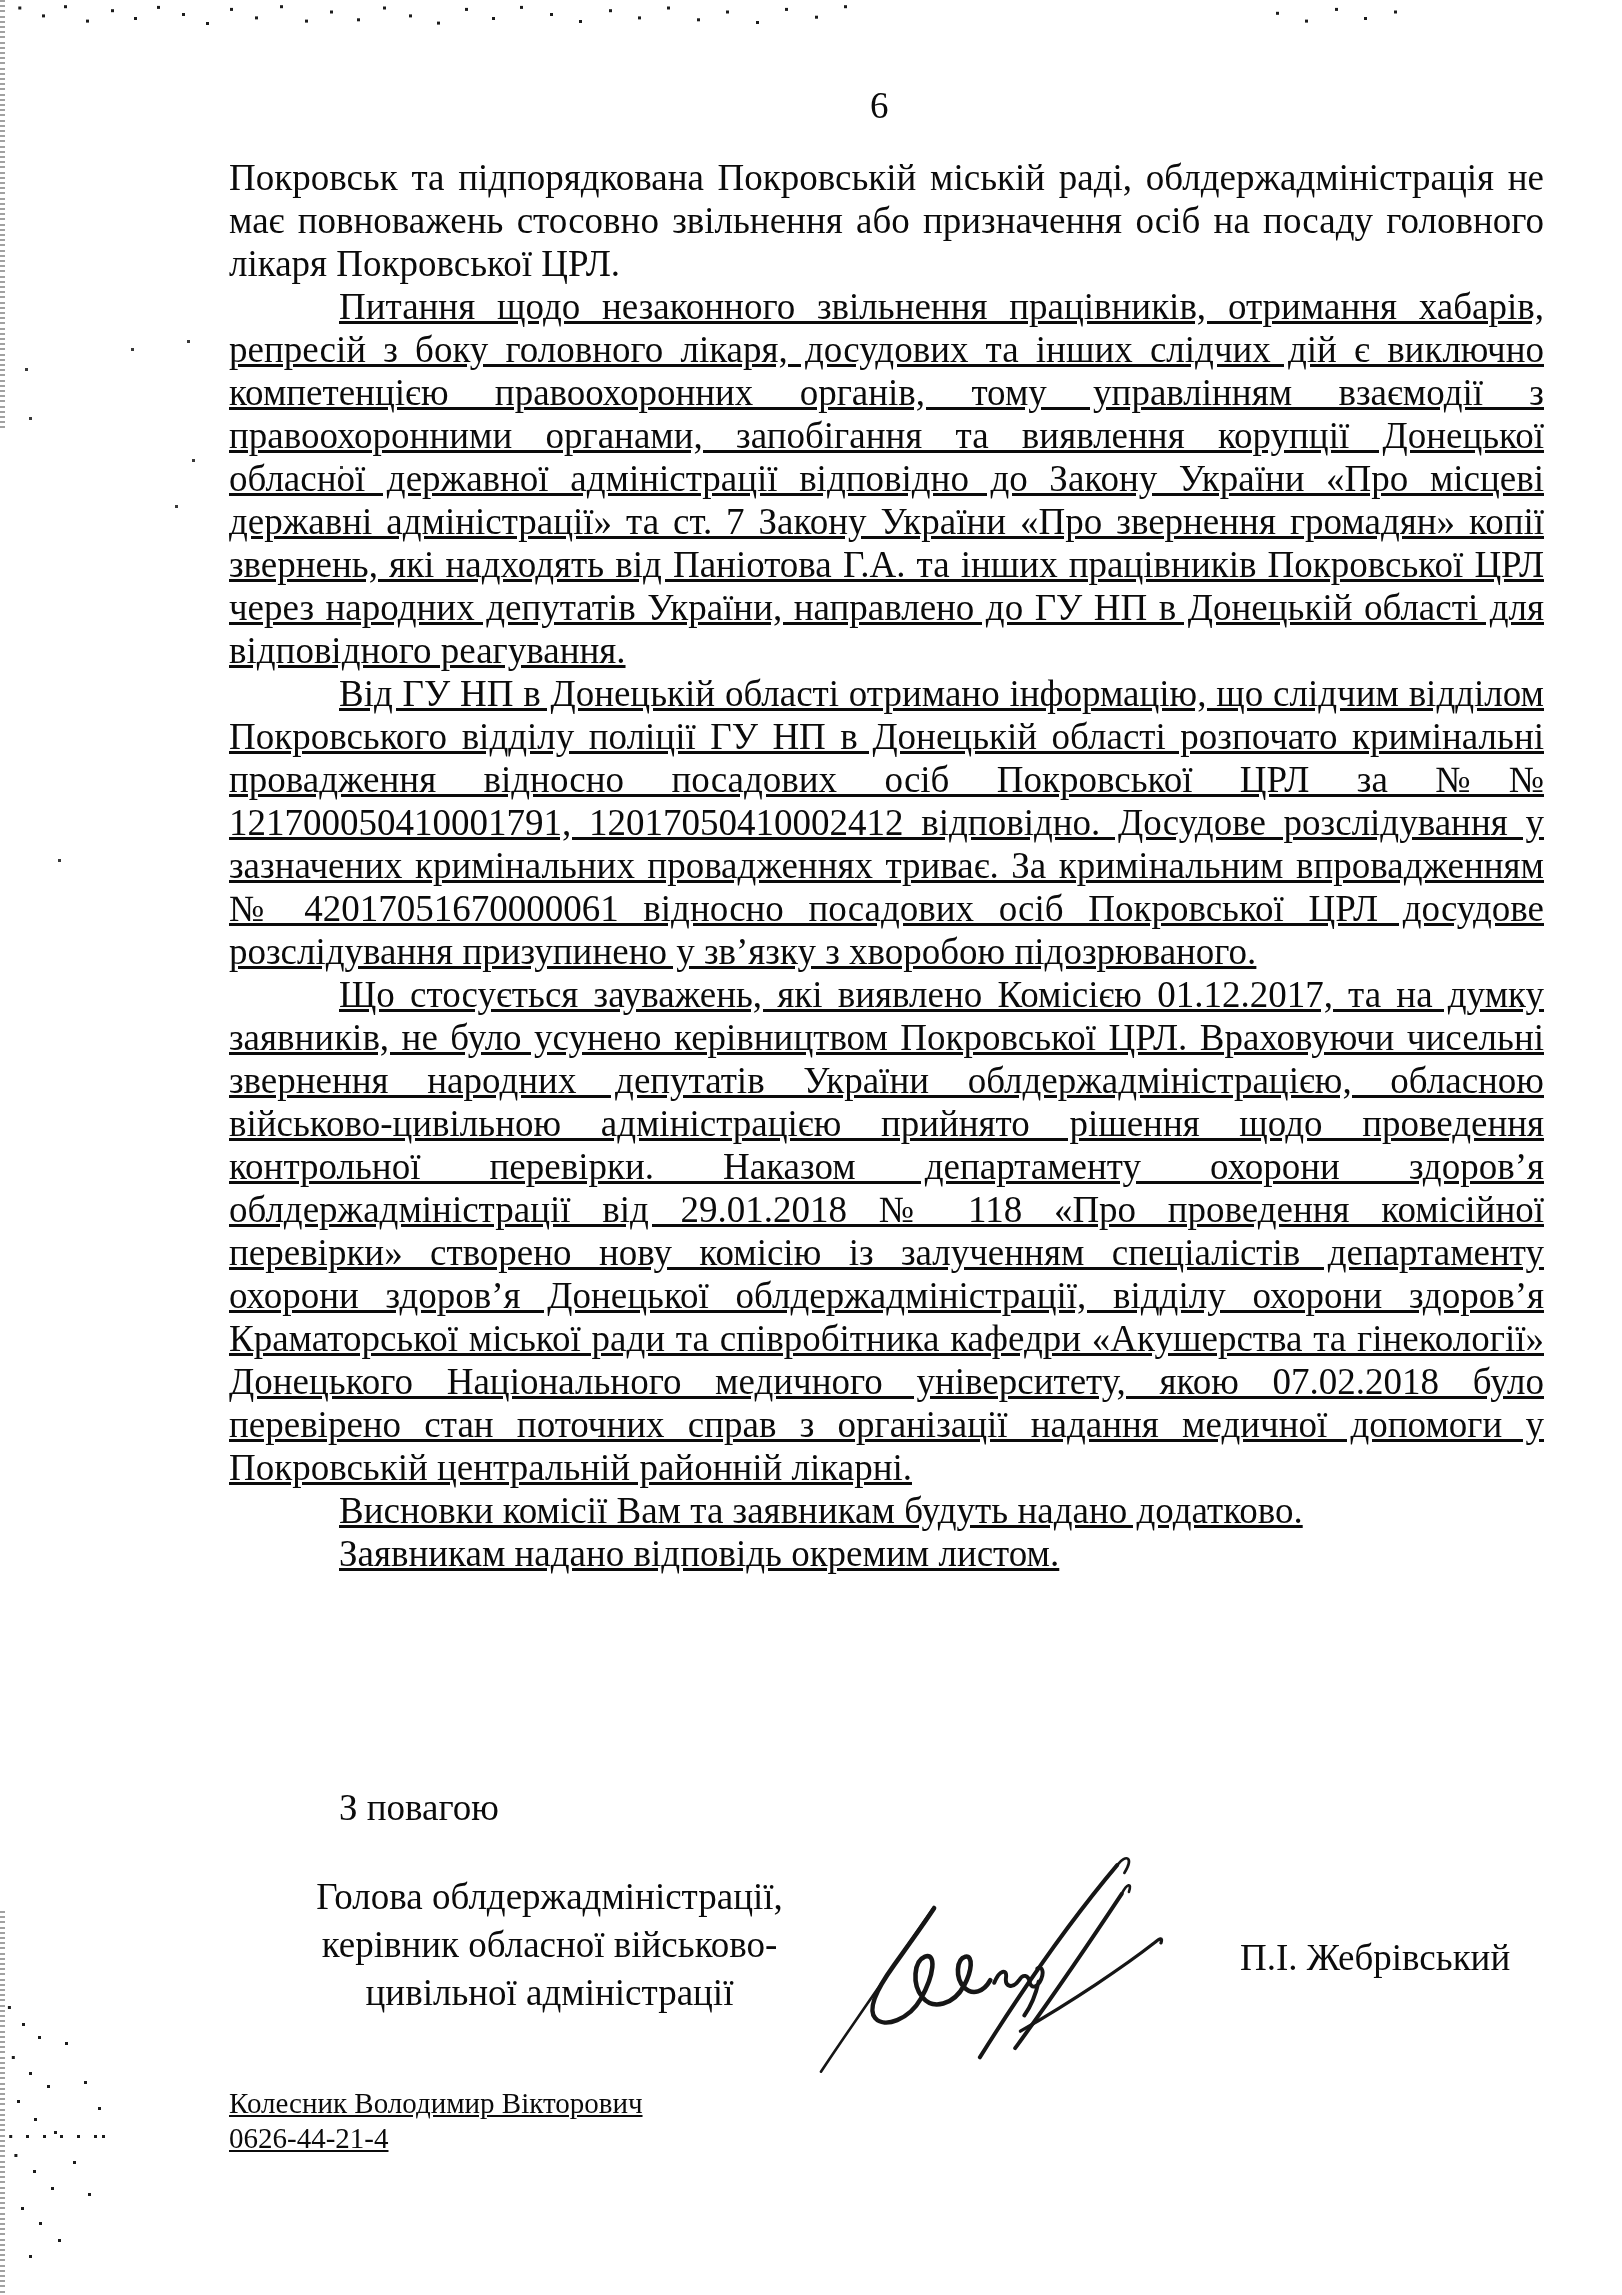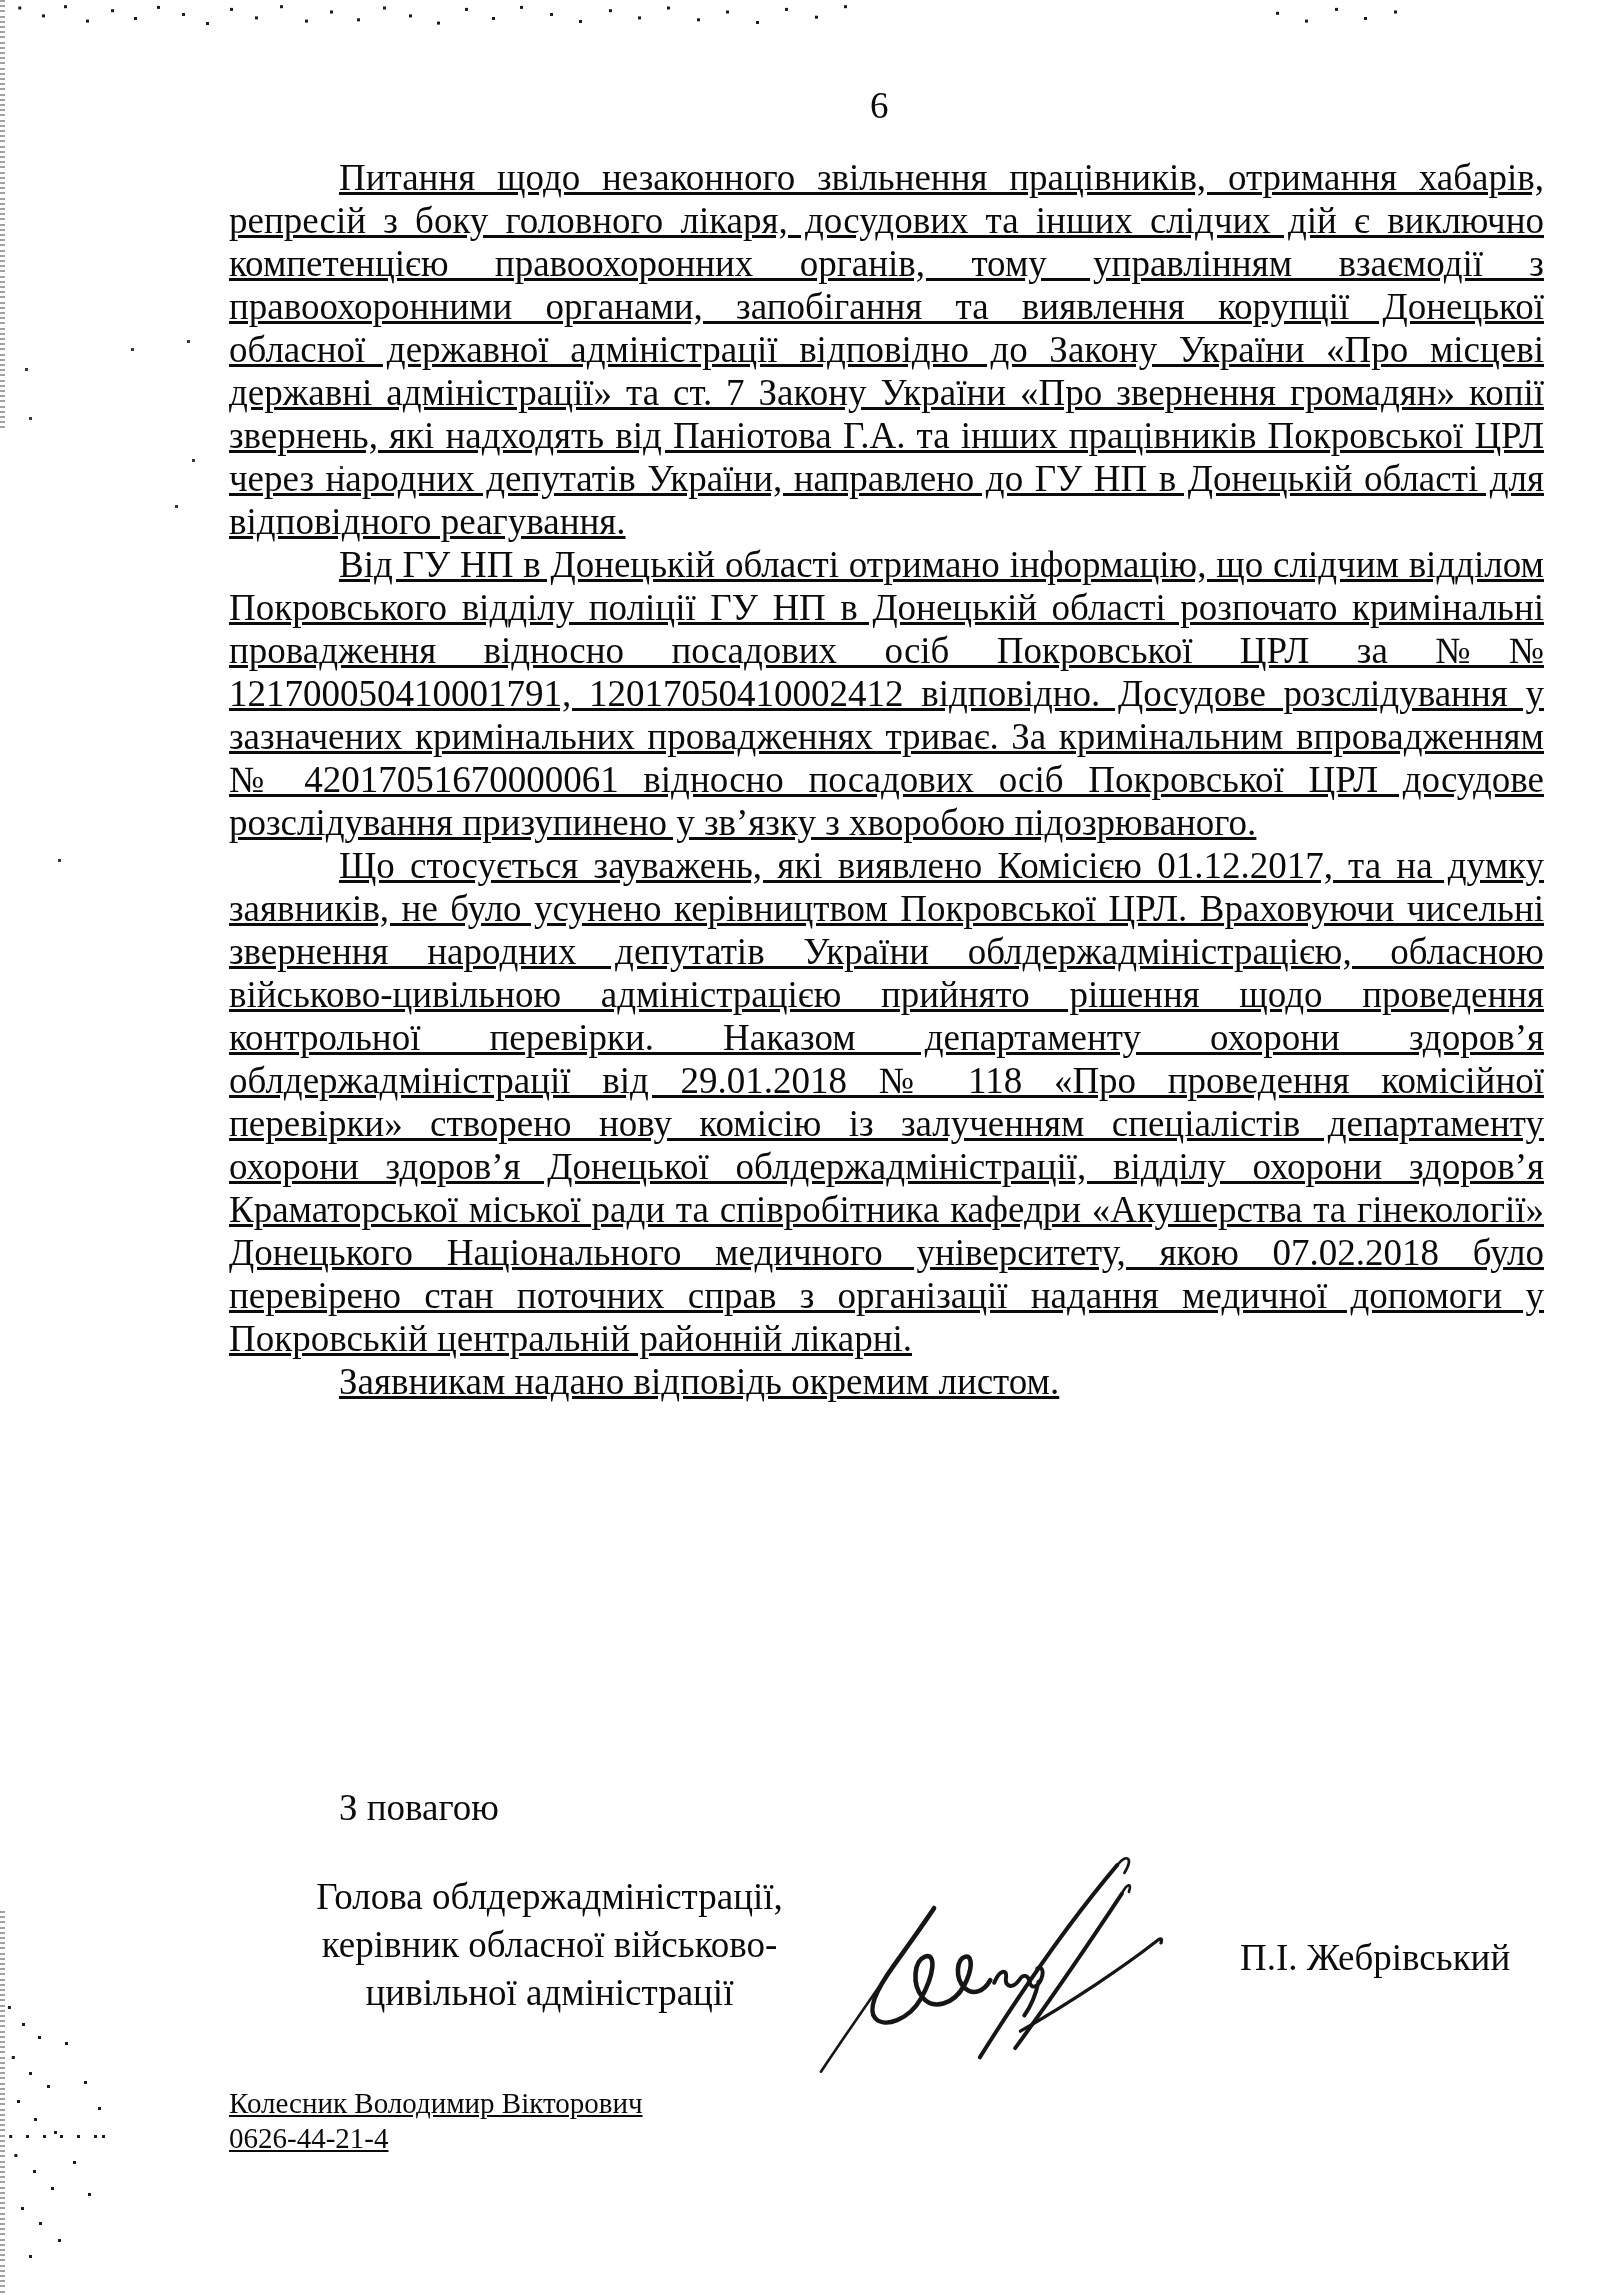--- a/index.html
+++ b/index.html
@@ -110,23 +110,25 @@
 
 <div class="edge-noise" id="edge-noise-top"></div>
 <div class="edge-noise" id="edge-noise-bottom"></div>
 <div class="speckle" id="speckle-top"></div>
 <div class="speckle" id="speckle-mid"></div>
 <div class="speckle" id="speckle-bottom"></div>
 
 <div class="page-number">6</div>
 
 <div class="body-text">
+  <p>Покровськ та підпорядкована Покровській міській раді, облдержадміністрація не має повноважень стосовно звільнення або призначення осіб на посаду головного лікаря Покровської ЦРЛ.</p>
   <p class="indent">Питання щодо незаконного звільнення працівників, отримання хабарів, репресій з боку головного лікаря, досудових та інших слідчих дій є виключно компетенцією правоохоронних органів, тому управлінням взаємодії з правоохоронними органами, запобігання та виявлення корупції Донецької обласної державної адміністрації відповідно до Закону України «Про місцеві державні адміністрації» та ст. 7 Закону України «Про звернення громадян» копії звернень, які надходять від Паніотова Г.А. та інших працівників Покровської ЦРЛ через народних депутатів України, направлено до ГУ НП в Донецькій області для відповідного реагування.</p>
   <p class="indent">Від ГУ НП в Донецькій області отримано інформацію, що слідчим відділом Покровського відділу поліції ГУ НП в Донецькій області розпочато кримінальні провадження відносно посадових осіб Покровської ЦРЛ за №№ 121700050410001791, 12017050410002412 відповідно. Досудове розслідування у зазначених кримінальних провадженнях триває. За кримінальним впровадженням № 42017051670000061 відносно посадових осіб Покровської ЦРЛ досудове розслідування призупинено у зв’язку з хворобою підозрюваного.</p>
   <p class="indent">Що стосується зауважень, які виявлено Комісією 01.12.2017, та на думку заявників, не було усунено керівництвом Покровської ЦРЛ. Враховуючи чисельні звернення народних депутатів України облдержадміністрацією, обласною військово-цивільною адміністрацією прийнято рішення щодо проведення контрольної перевірки. Наказом департаменту охорони здоров’я облдержадміністрації від 29.01.2018 № 118 «Про проведення комісійної перевірки» створено нову комісію із залученням спеціалістів департаменту охорони здоров’я Донецької облдержадміністрації, відділу охорони здоров’я Краматорської міської ради та співробітника кафедри «Акушерства та гінекології» Донецького Національного медичного університету, якою 07.02.2018 було перевірено стан поточних справ з організації надання медичної допомоги у Покровській центральній районній лікарні.</p>
+  <p class="indent">Висновки комісії Вам та заявникам будуть надано додатково.</p>
   <p class="indent">Заявникам надано відповідь окремим листом.</p>
 </div>
 
 <p class="closing">З повагою</p>
 
 <div class="sign-title">Голова облдержадміністрації,
 керівник обласної військово-
 цивільної адміністрації</div>
 
 <svg class="signature-svg" width="425" height="275" viewBox="0 0 650 420" aria-hidden="true">

